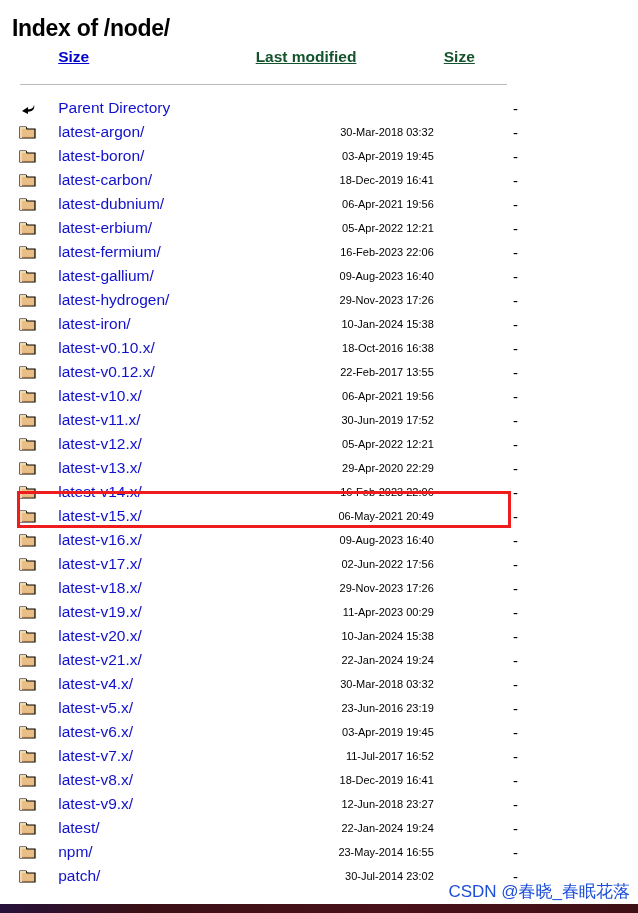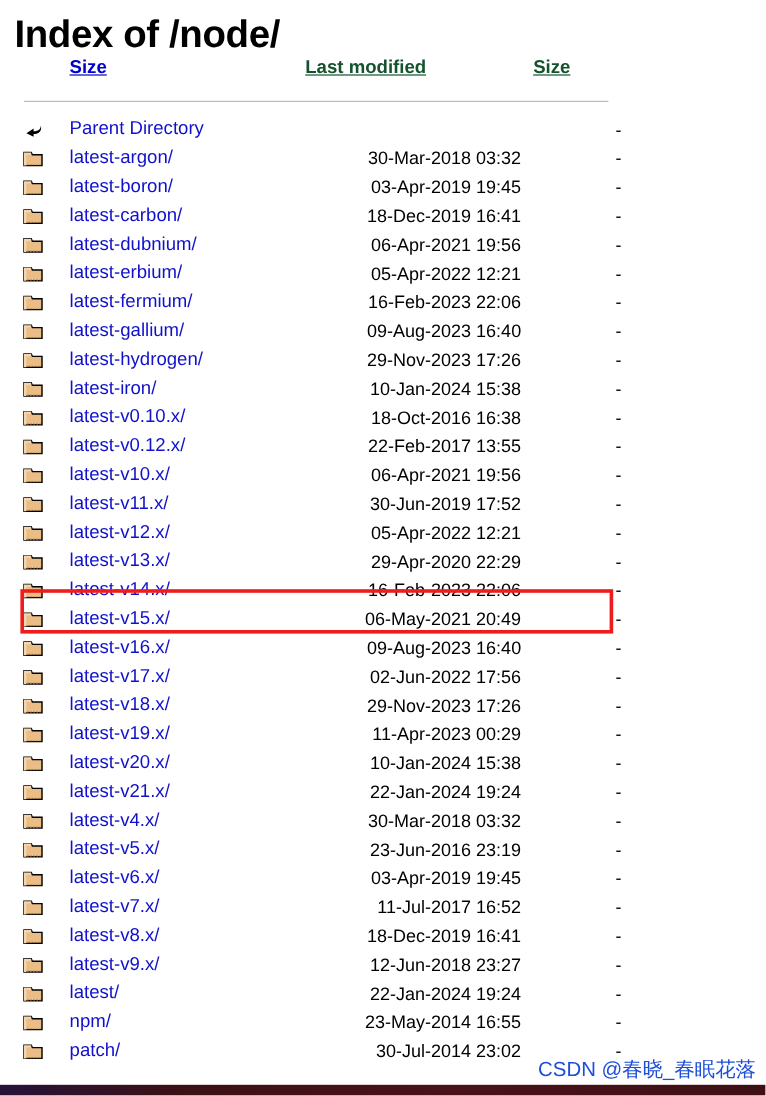--- a/index.html
+++ b/index.html
@@ -10,21 +10,21 @@
     width: 638px;
     height: 913px;
     background: #ffffff;
     font-family: "Liberation Sans", sans-serif;
     color: #000000;
     overflow: hidden;
     position: relative;
   }
 
   #page-title {
-    font-size: 32px;
+    font-size: 23px;
     font-weight: bold;
     letter-spacing: -0.3px;
     margin: 8px 0 0 12px;
     line-height: 40px;
     color: #000000;
   }
 
   
   .listing {
     width: 520px;
@@ -62,21 +62,21 @@
   }
 
   .listing td {
     padding: 0;
     height: 24px;
     vertical-align: middle;
     white-space: nowrap;
   }
   td.c-icon { width: 42px; padding-left: 10px; }
   td.c-name { width: 205px; }
-  td.c-date { width: 185px; text-align: right; padding-right: 10px; font-size: 15px; }
+  td.c-date { width: 185px; text-align: right; padding-right: 10px; font-size: 11px; }
   td.c-size { width: 78px; text-align: right; padding-right: 10px; font-size: 15px; }
 
   .file-link {
     color: #1111cc;
     font-size: 15.5px;
     cursor: pointer;
   }
 
   
   .icon {

